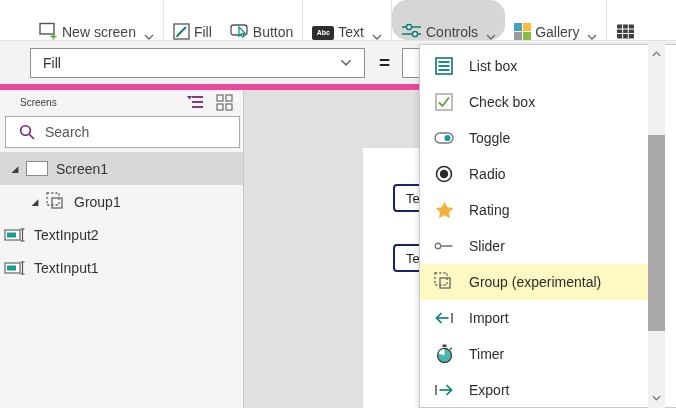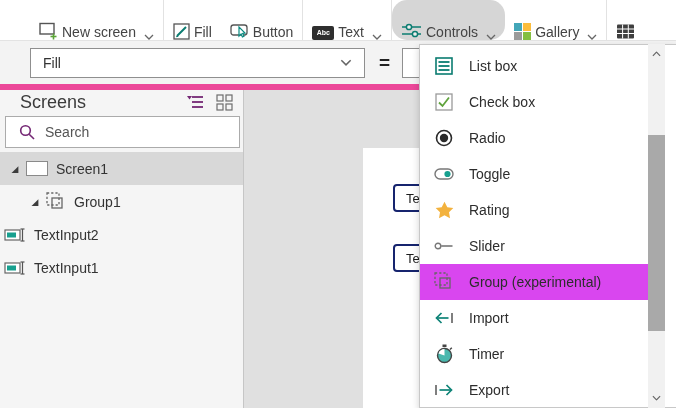--- a/index.html
+++ b/index.html
@@ -48,21 +48,21 @@
     border:1px solid #8f8f8f; border-right:none; font-size:13px; padding:0 8px;
     font-family:"Liberation Sans", sans-serif; outline:none;
   }
 
   
   .left-panel {
     position:absolute; left:0; top:90px; width:244px; height:318px;
     background:#f5f5f5; border-right:1px solid #c6c6c6;
   }
   .panel-header { height:24px; display:flex; align-items:center; padding:0 10px 0 20px; }
-  .panel-title { flex:1; font-size:18px; color:#3b3b3b; }
+  .panel-title { flex:1; font-size:10px; color:#3b3b3b; }
   .panel-header .hicon { margin-left:12px; cursor:pointer; }
   .search-box {
     margin:2px 3px 4px 5px; height:32px; background:#fff; border:1px solid #ababab;
     display:flex; align-items:center; padding:0 8px 0 12px;
   }
   .search-box input {
     border:none; outline:none; flex:1; font-size:14px; margin-left:9px;
     font-family:"Liberation Sans", sans-serif; background:transparent; color:#333;
   }
   .search-box input::placeholder { color:#555; }
@@ -87,21 +87,21 @@
   
   .controls-menu {
     position:absolute; left:419px; top:44px; width:257px; height:364px;
     background:#fff; border:1px solid #c8c8c8; border-right:none;
     box-shadow:0 3px 7px rgba(0,0,0,.18); z-index:10; padding-top:3px;
   }
   .menu-item {
     height:36px; display:flex; align-items:center; gap:15px;
     padding-left:14px; margin-right:28px; font-size:14px; color:#2d2d2d; cursor:pointer;
   }
-  .menu-item.highlighted { background:#d946ef; }
+  .menu-item.highlighted { background:#fef9c3; }
   .menu-item .m-icon { width:20px; display:flex; justify-content:center; }
 
   
   .menu-scrollbar { position:absolute; top:-1px; right:11px; width:17px; height:364px; background:#f1f1f1; }
   .sb-arrow { position:absolute; left:0; width:17px; height:16px; display:flex; align-items:center; justify-content:center; cursor:pointer; }
   .sb-up { top:2px; } .sb-down { bottom:2px; }
   .sb-thumb { position:absolute; left:0; top:91px; width:17px; height:196px; background:#a9a9a9; cursor:pointer; }
 </style>
 </head>
 <body>
@@ -315,36 +315,36 @@
       <svg width="18" height="18" viewBox="0 0 18 18">
         <rect x="1" y="1" width="16" height="16" fill="#fff" stroke="#9a9a9a" stroke-width="1.3"></rect>
         <polyline points="4,9.5 7.5,13 14,4.5" fill="none" stroke="#5fa33c" stroke-width="1.8"></polyline>
       </svg>
     </span>
     <span>Check box</span>
   </div>
 
   <div class="menu-item">
     <span class="m-icon">
+      <svg width="20" height="14" viewBox="0 0 20 14">
+        <rect x="1" y="2" width="18" height="10" rx="5" fill="#fff" stroke="#777" stroke-width="1.4"></rect>
+        <circle cx="13.5" cy="7" r="3.1" fill="#17a08f"></circle>
+      </svg>
+    </span>
+    <span>Toggle</span>
+  </div>
+
+  <div class="menu-item">
+    <span class="m-icon">
       <svg width="18" height="18" viewBox="0 0 18 18">
         <circle cx="9" cy="9" r="7.5" fill="none" stroke="#2b2b2b" stroke-width="1.6"></circle>
         <circle cx="9" cy="9" r="4.2" fill="#2b2b2b"></circle>
       </svg>
     </span>
     <span>Radio</span>
-  </div>
-
-  <div class="menu-item">
-    <span class="m-icon">
-      <svg width="20" height="14" viewBox="0 0 20 14">
-        <rect x="1" y="2" width="18" height="10" rx="5" fill="#fff" stroke="#777" stroke-width="1.4"></rect>
-        <circle cx="13.5" cy="7" r="3.1" fill="#17a08f"></circle>
-      </svg>
-    </span>
-    <span>Toggle</span>
   </div>
 
   <div class="menu-item">
     <span class="m-icon">
       <svg width="19" height="18" viewBox="0 0 19 18">
         <polygon points="9.5,0.8 12.3,6.2 18.3,7 14,11.2 15,17.2 9.5,14.3 4,17.2 5,11.2 0.7,7 6.7,6.2" fill="#f3b23e"></polygon>
       </svg>
     </span>
     <span>Rating</span>
   </div>

